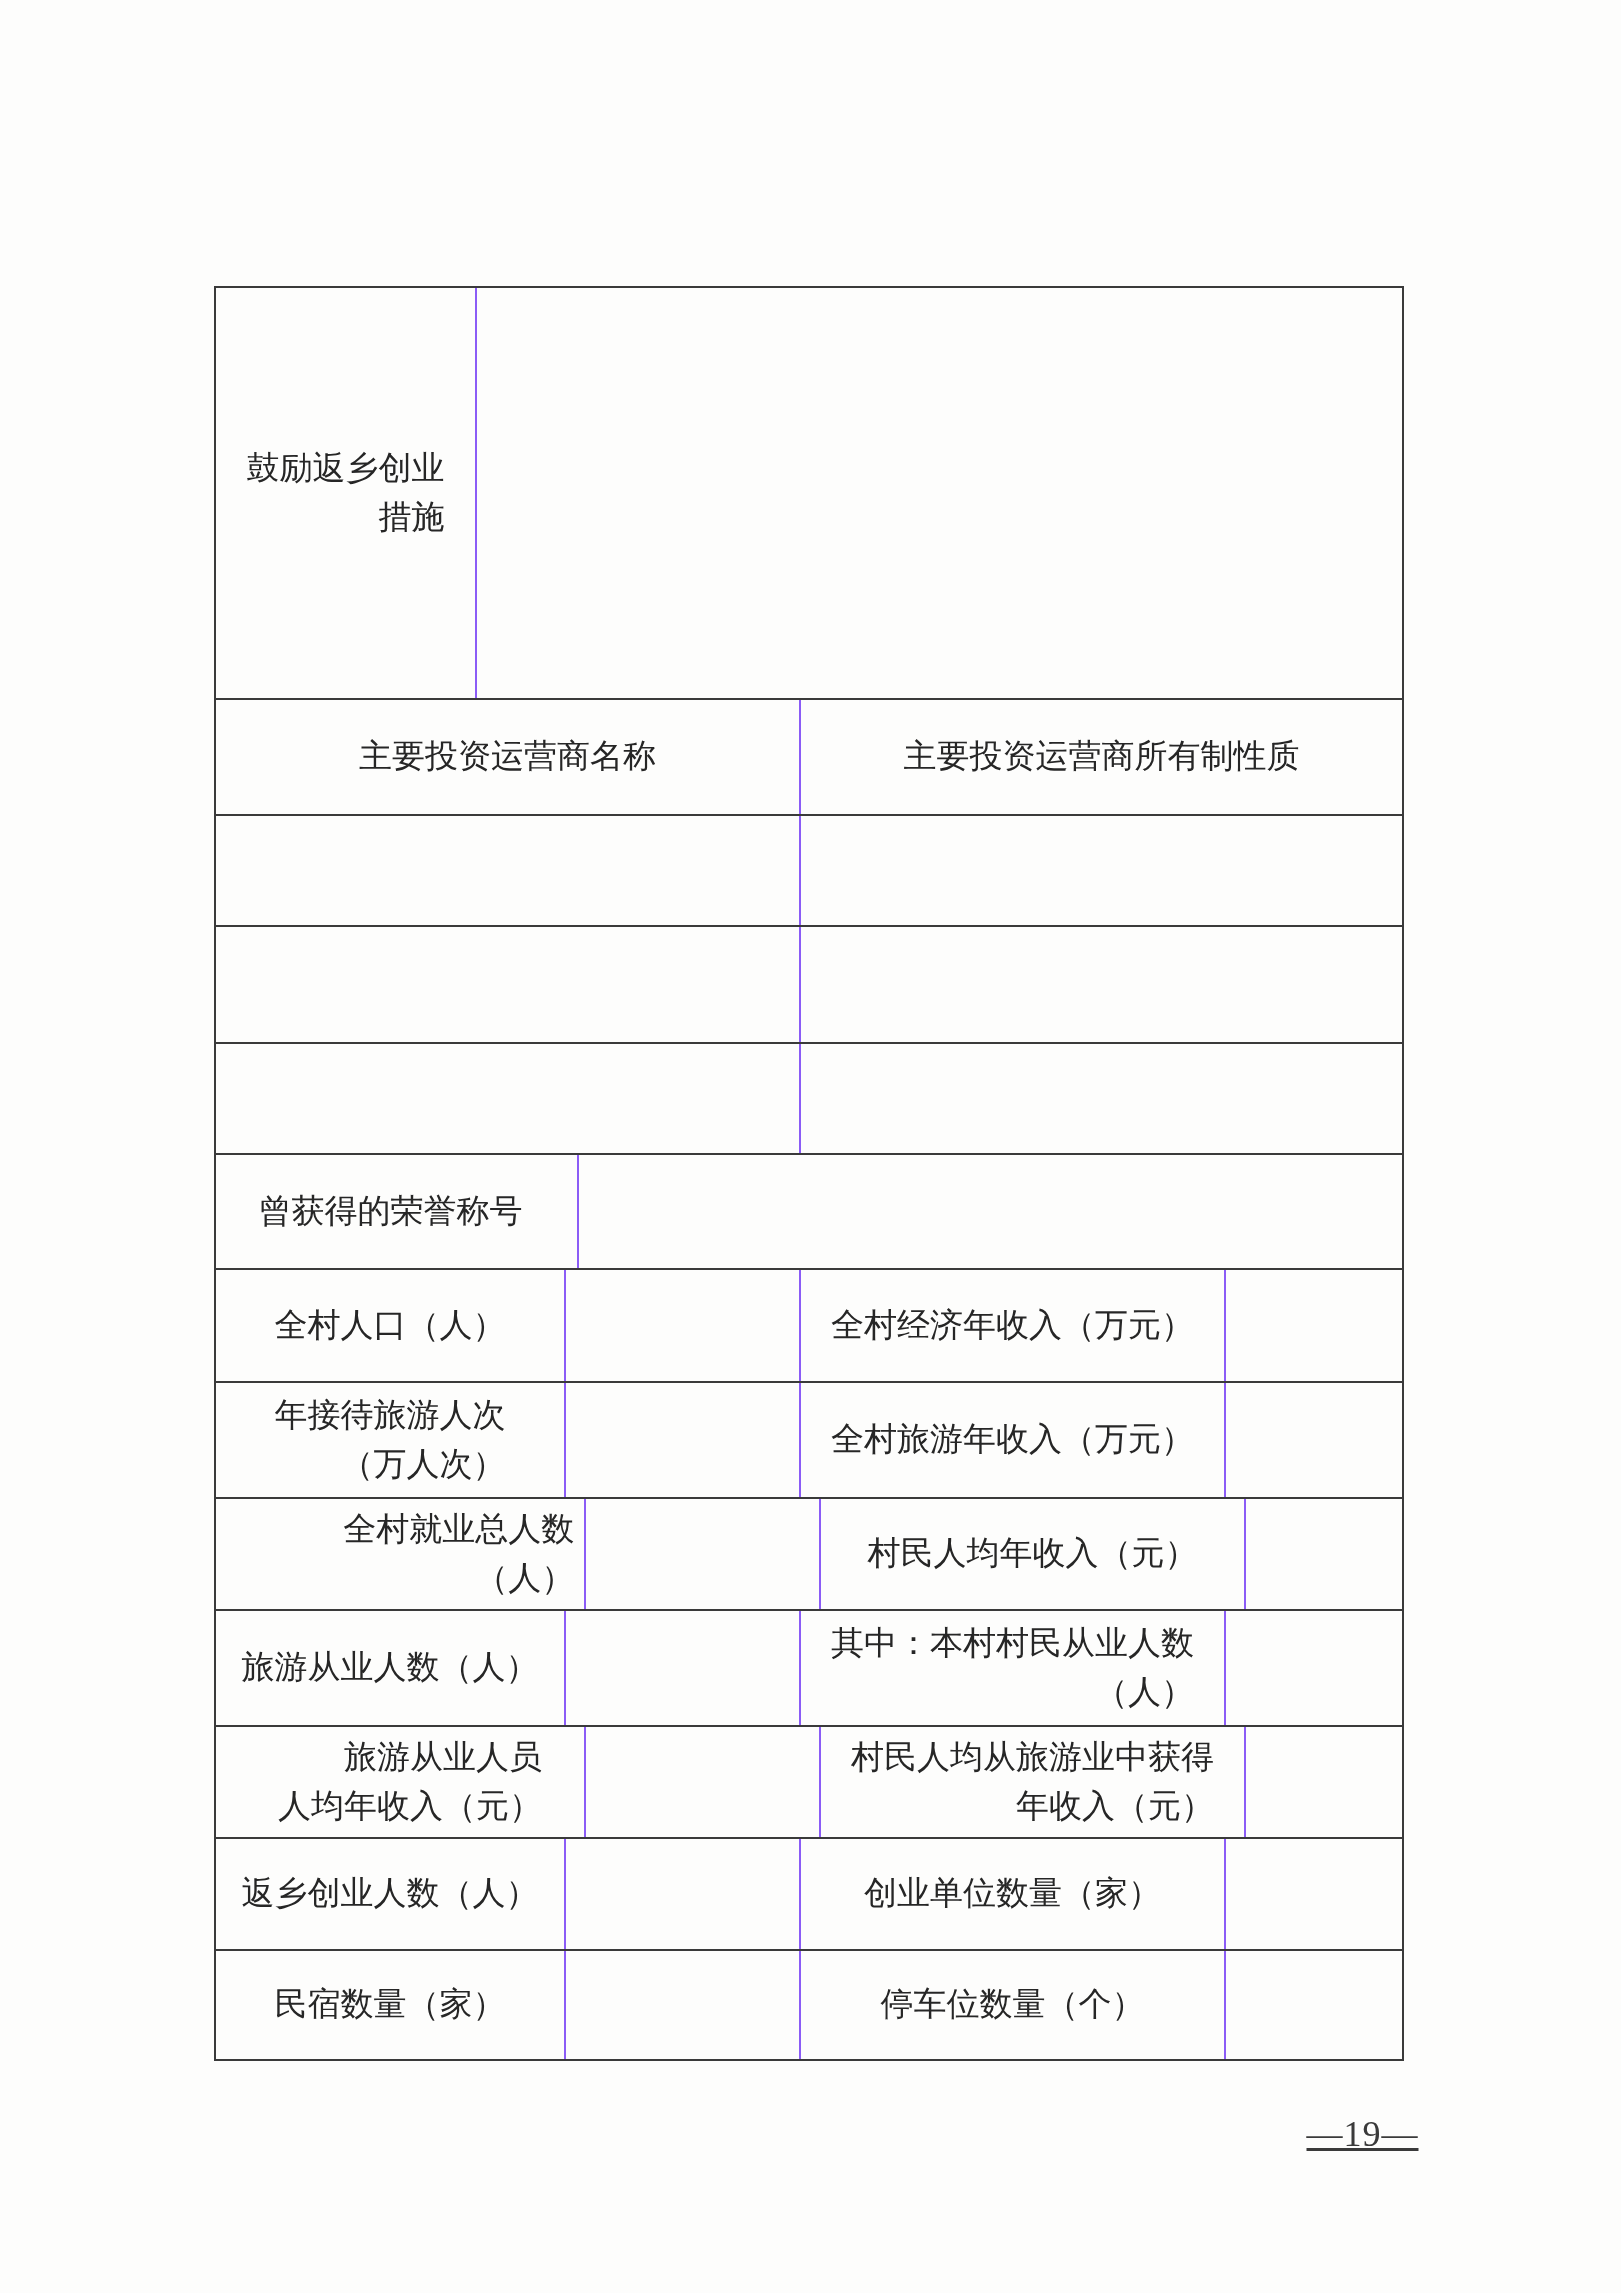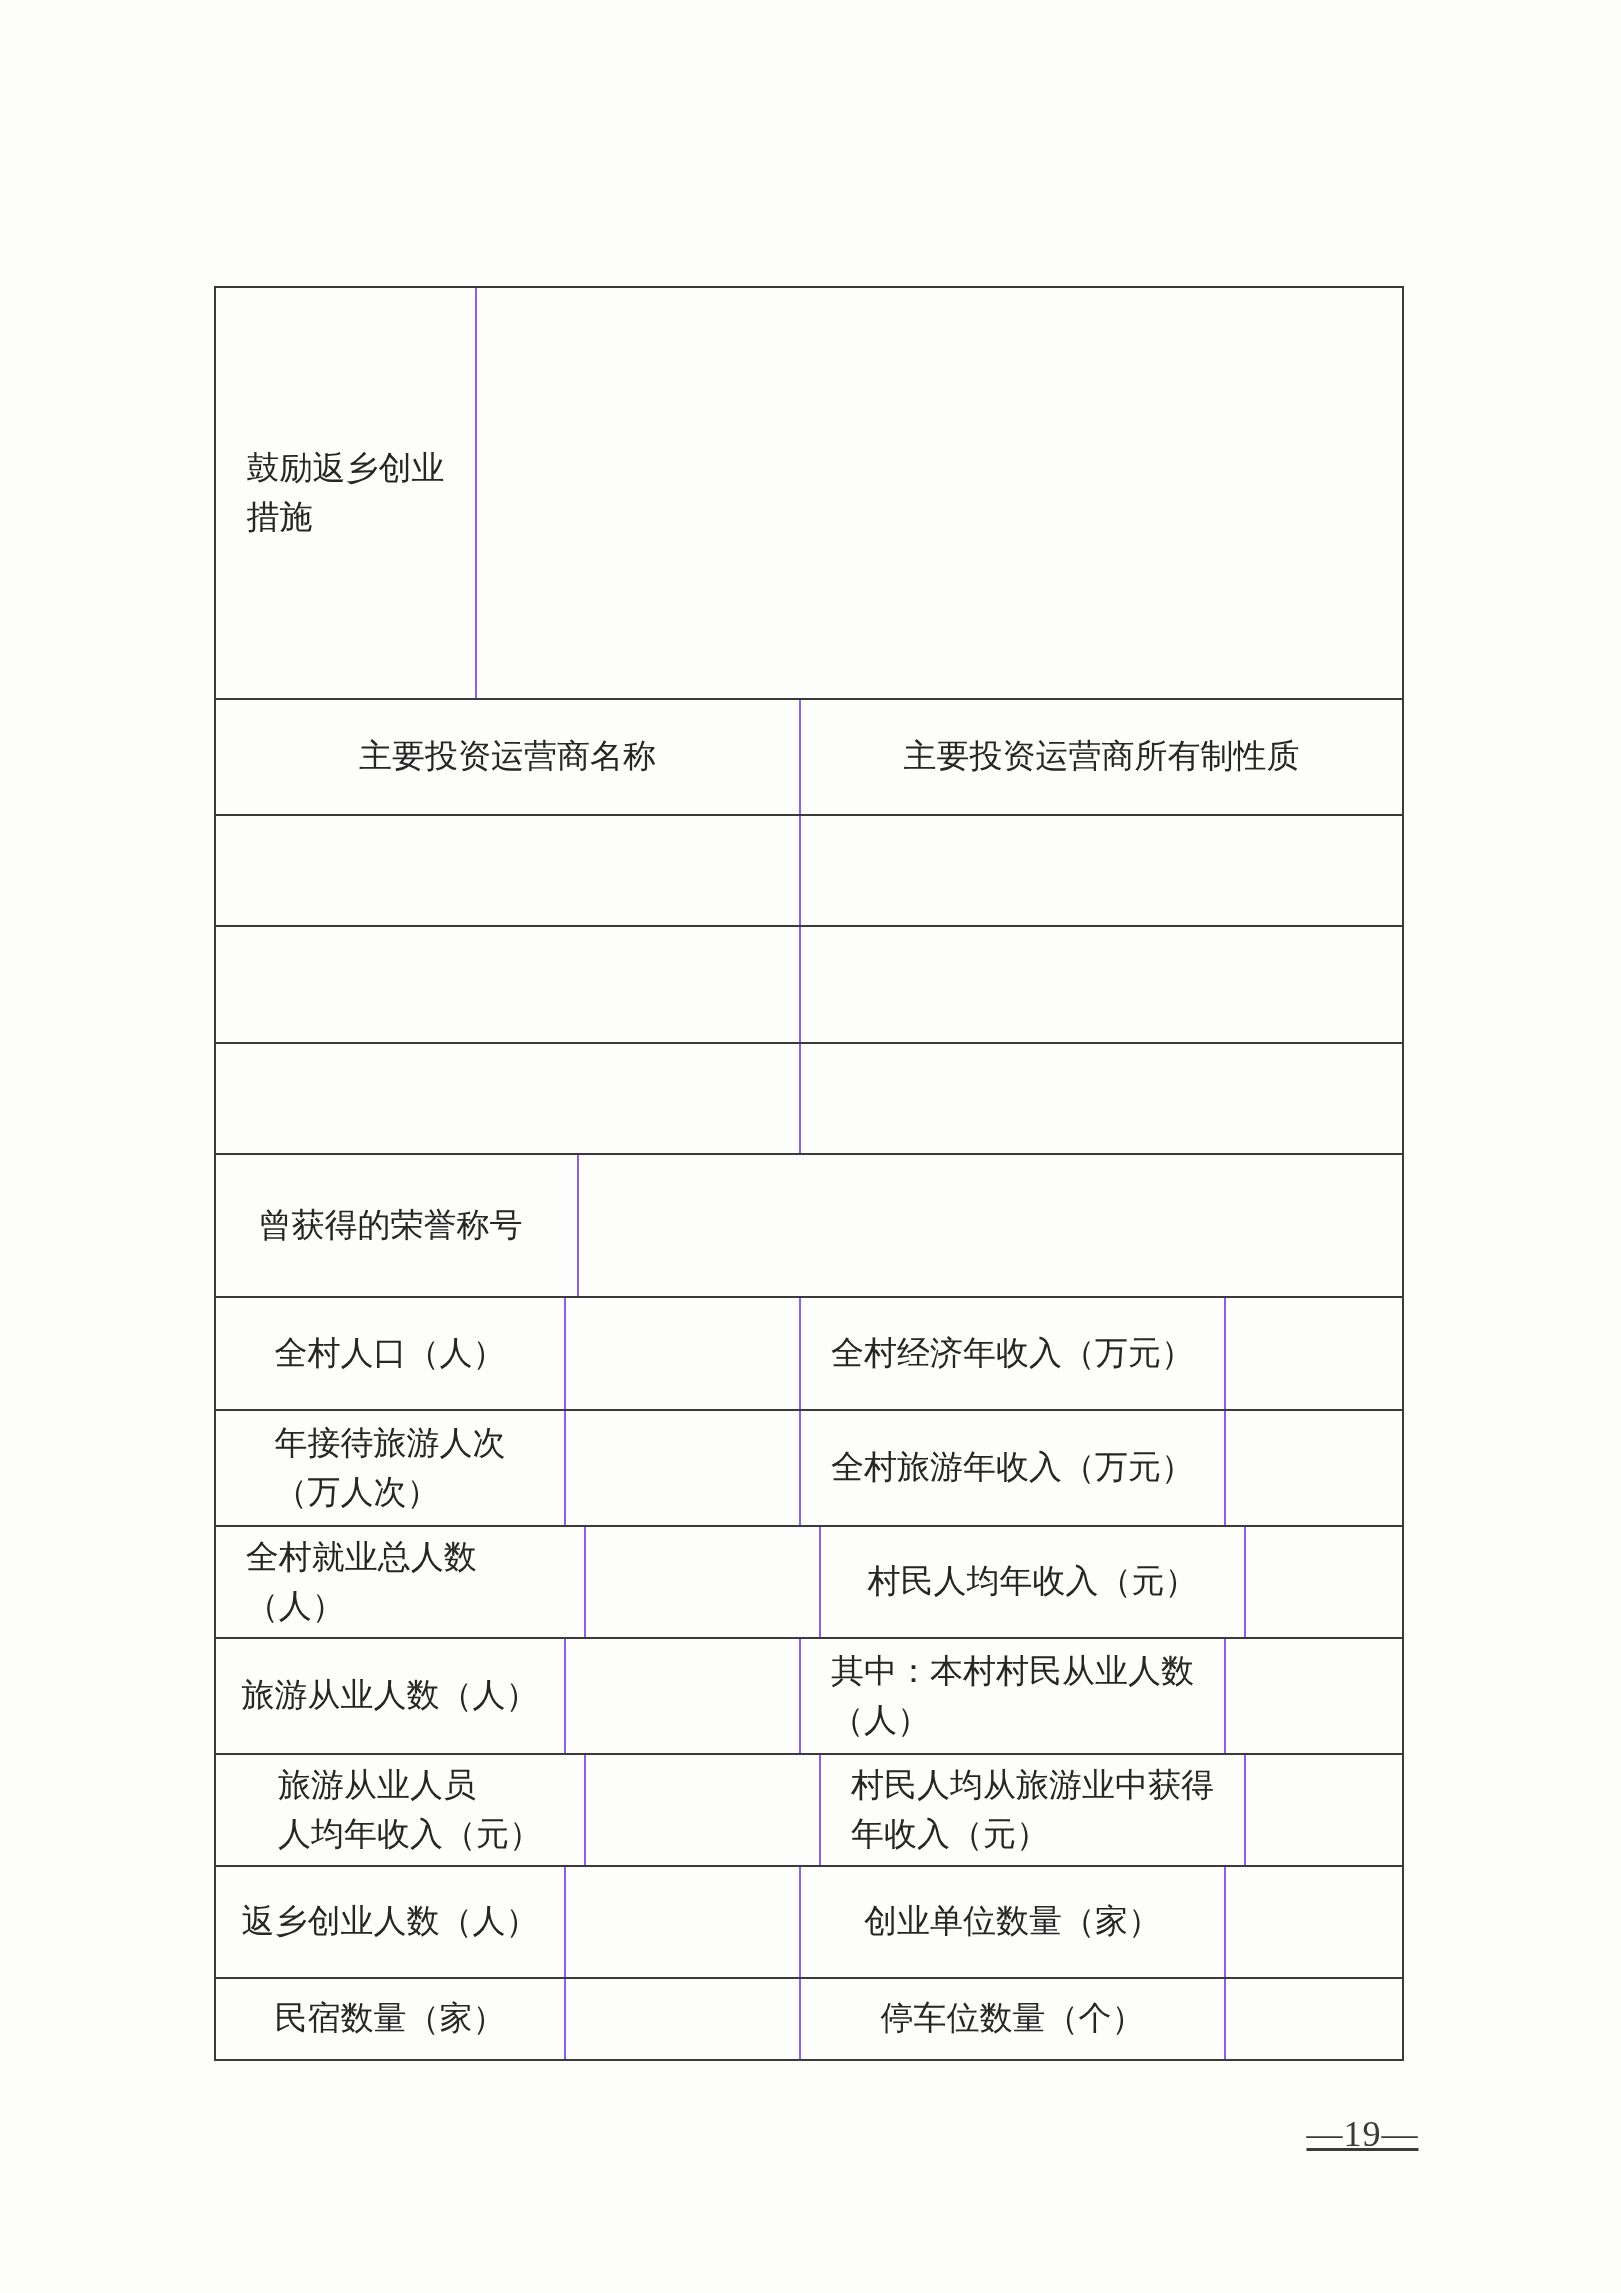--- a/index.html
+++ b/index.html
@@ -23,40 +23,40 @@
     display: flex;
     flex-direction: column;
   }
   .row { display: flex; flex-shrink: 0; }
   .row + .row { border-top: 2.9px solid #3a3a3a; }
   .row.grow-row { flex: 1 1 auto; }
   .cell {
     display: flex;
     align-items: center;
     justify-content: center;
-    text-align: left;
+    text-align: right;
     white-space: pre-line;
     font-size: 33px;
     line-height: 1.5;
     padding: 0 9.8px;
     color: #262626;
   }
   .cell + .cell { border-left: 2px solid #8b5cf6; }
   .grow { flex: 1 1 auto; }
   .w264 { width: 259px; flex: 0 0 259px; }
   .w595 { width: 583px; flex: 0 0 583px; }
   .w356 { width: 349px; flex: 0 0 349px; }
   .w355 { width: 348px; flex: 0 0 348px; }
   .w240 { width: 235px; flex: 0 0 235px; }
   .w434 { width: 425px; flex: 0 0 425px; }
   .h418 { height: 410px; }
   .h118 { height: 116px; }
   .h113 { height: 111px; }
   .h119 { height: 117px; }
-  .h117 { height: 143px; gap: 12px; }
+  .h117 { height: 115px; gap: 12px; }
   .h115 { height: 113px; }
   .h114 { height: 112px; padding-left: 20px; }
   .h116 { height: 112px; }
   .pagenum {
     position: absolute;
     left: 1284px;
     top: 2113px;
     width: 157px;
     text-align: center;
     font-size: 36px;

